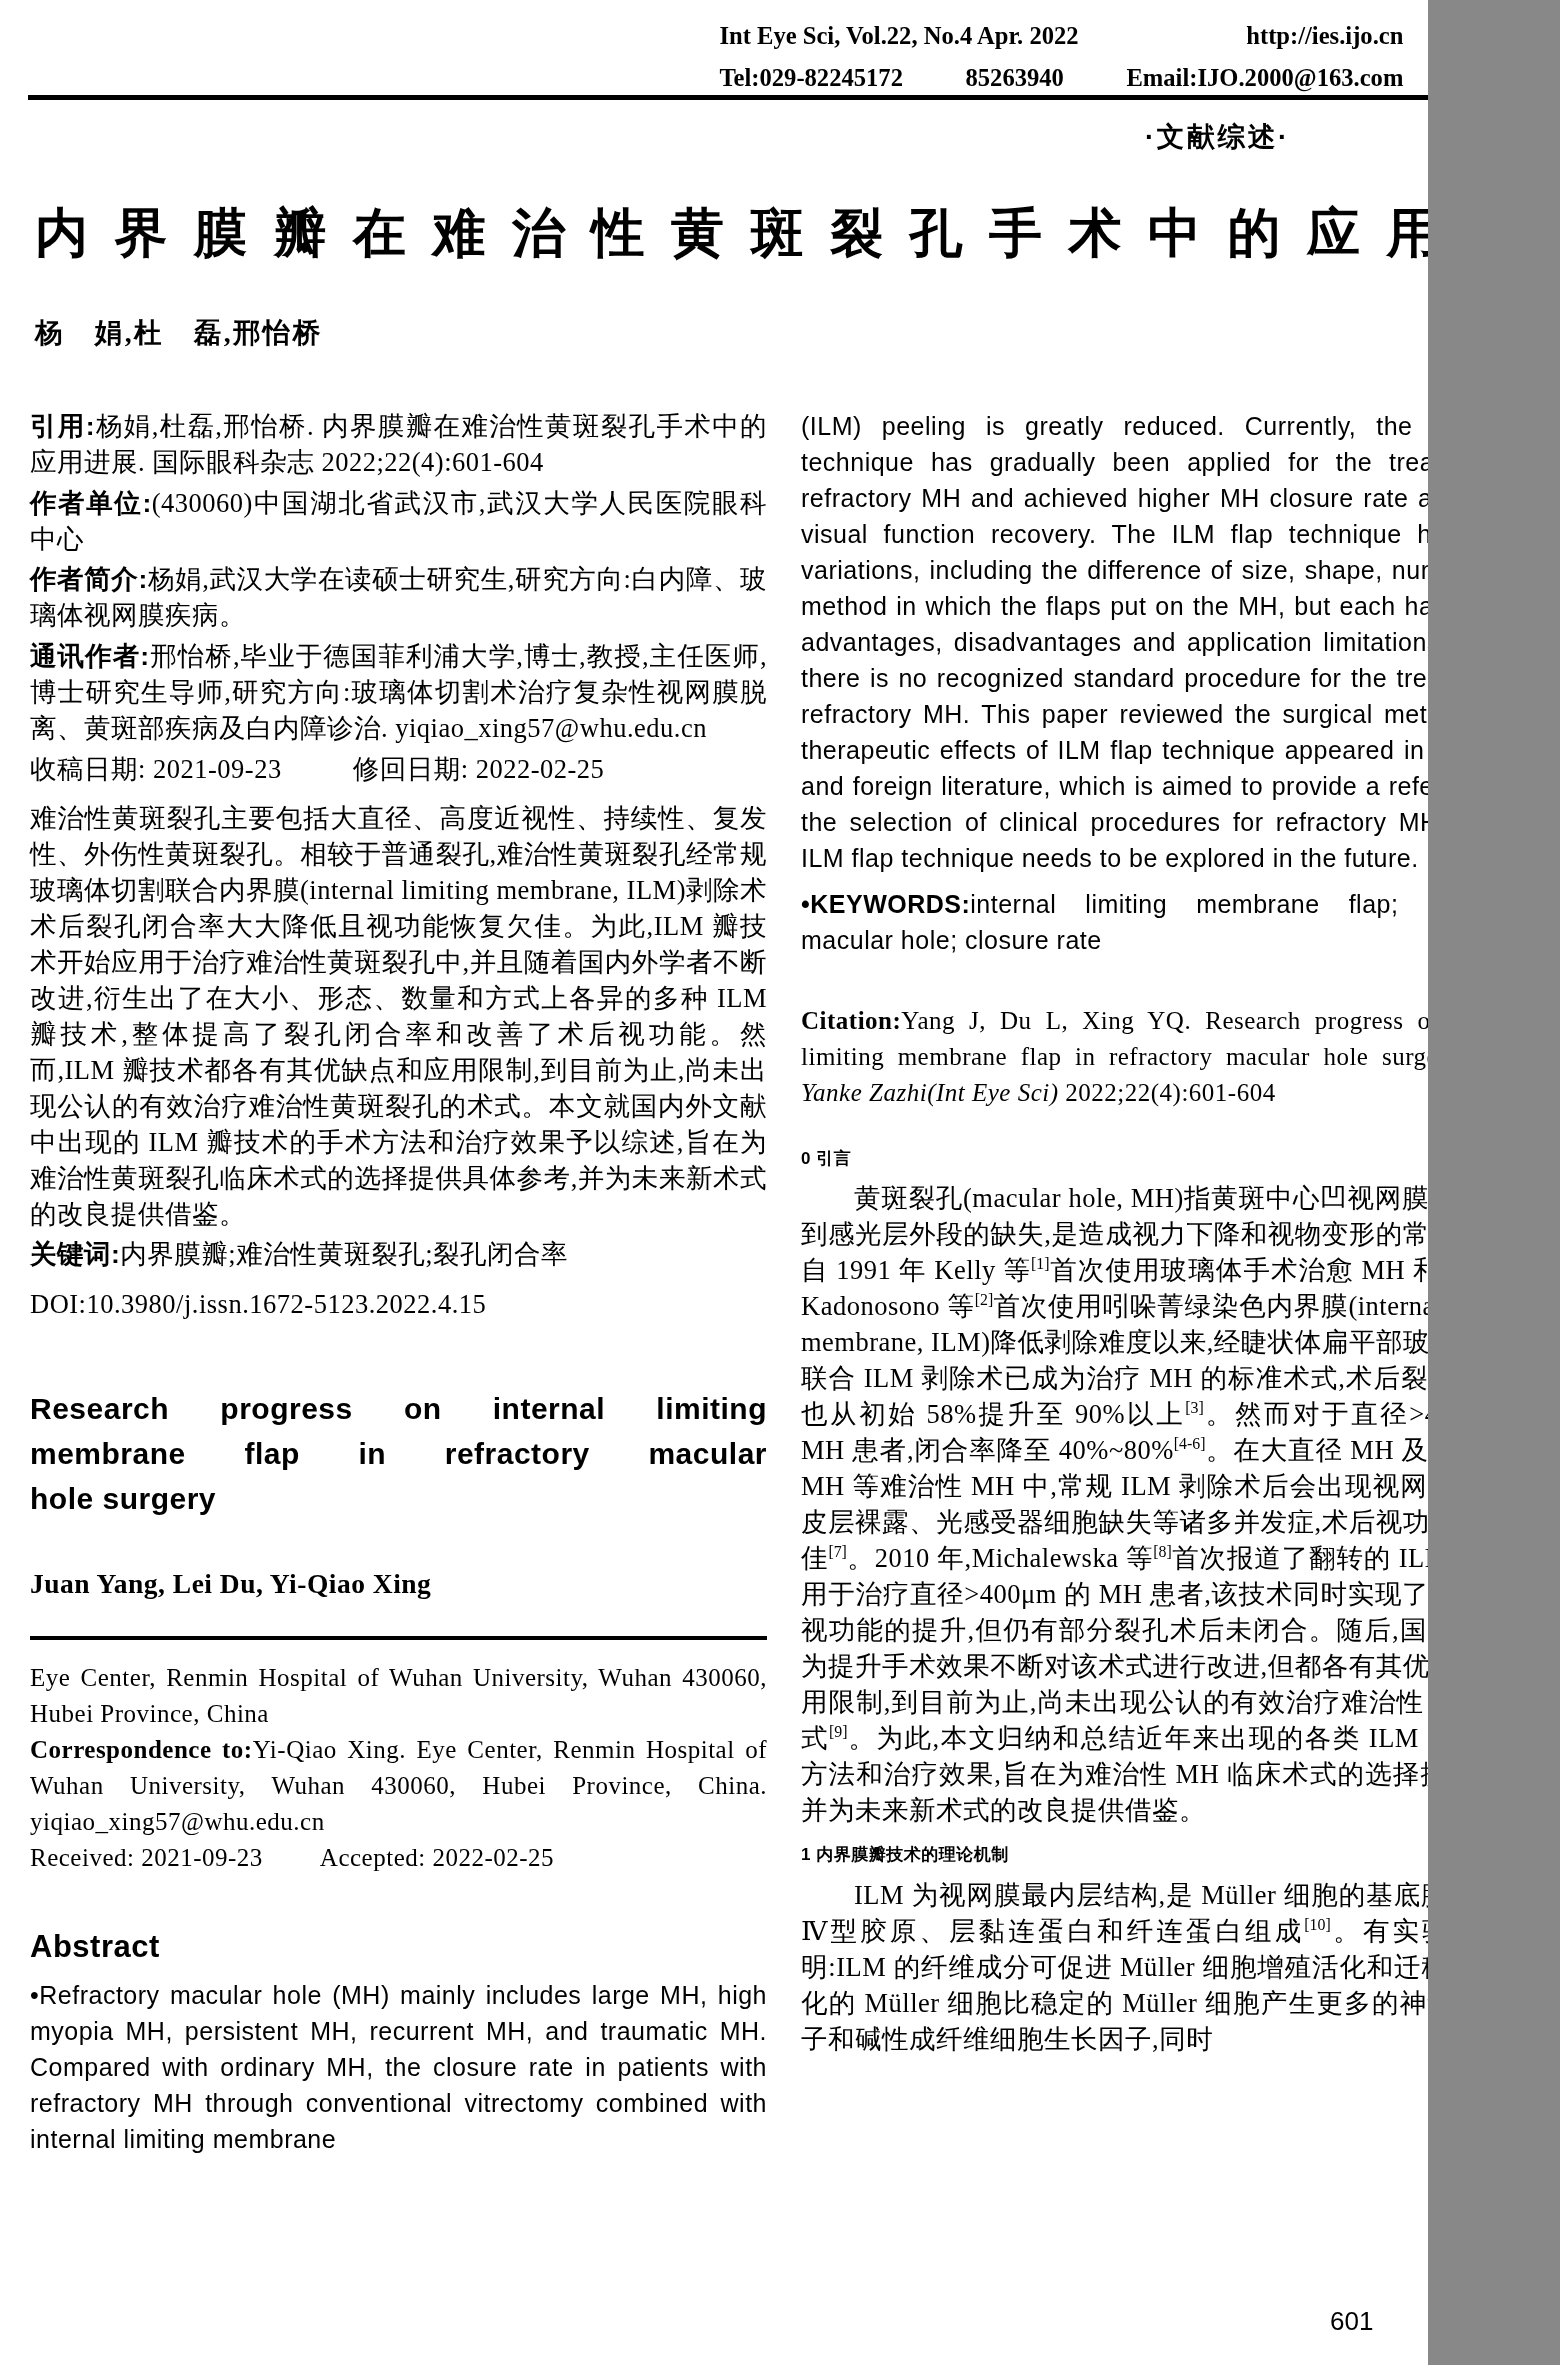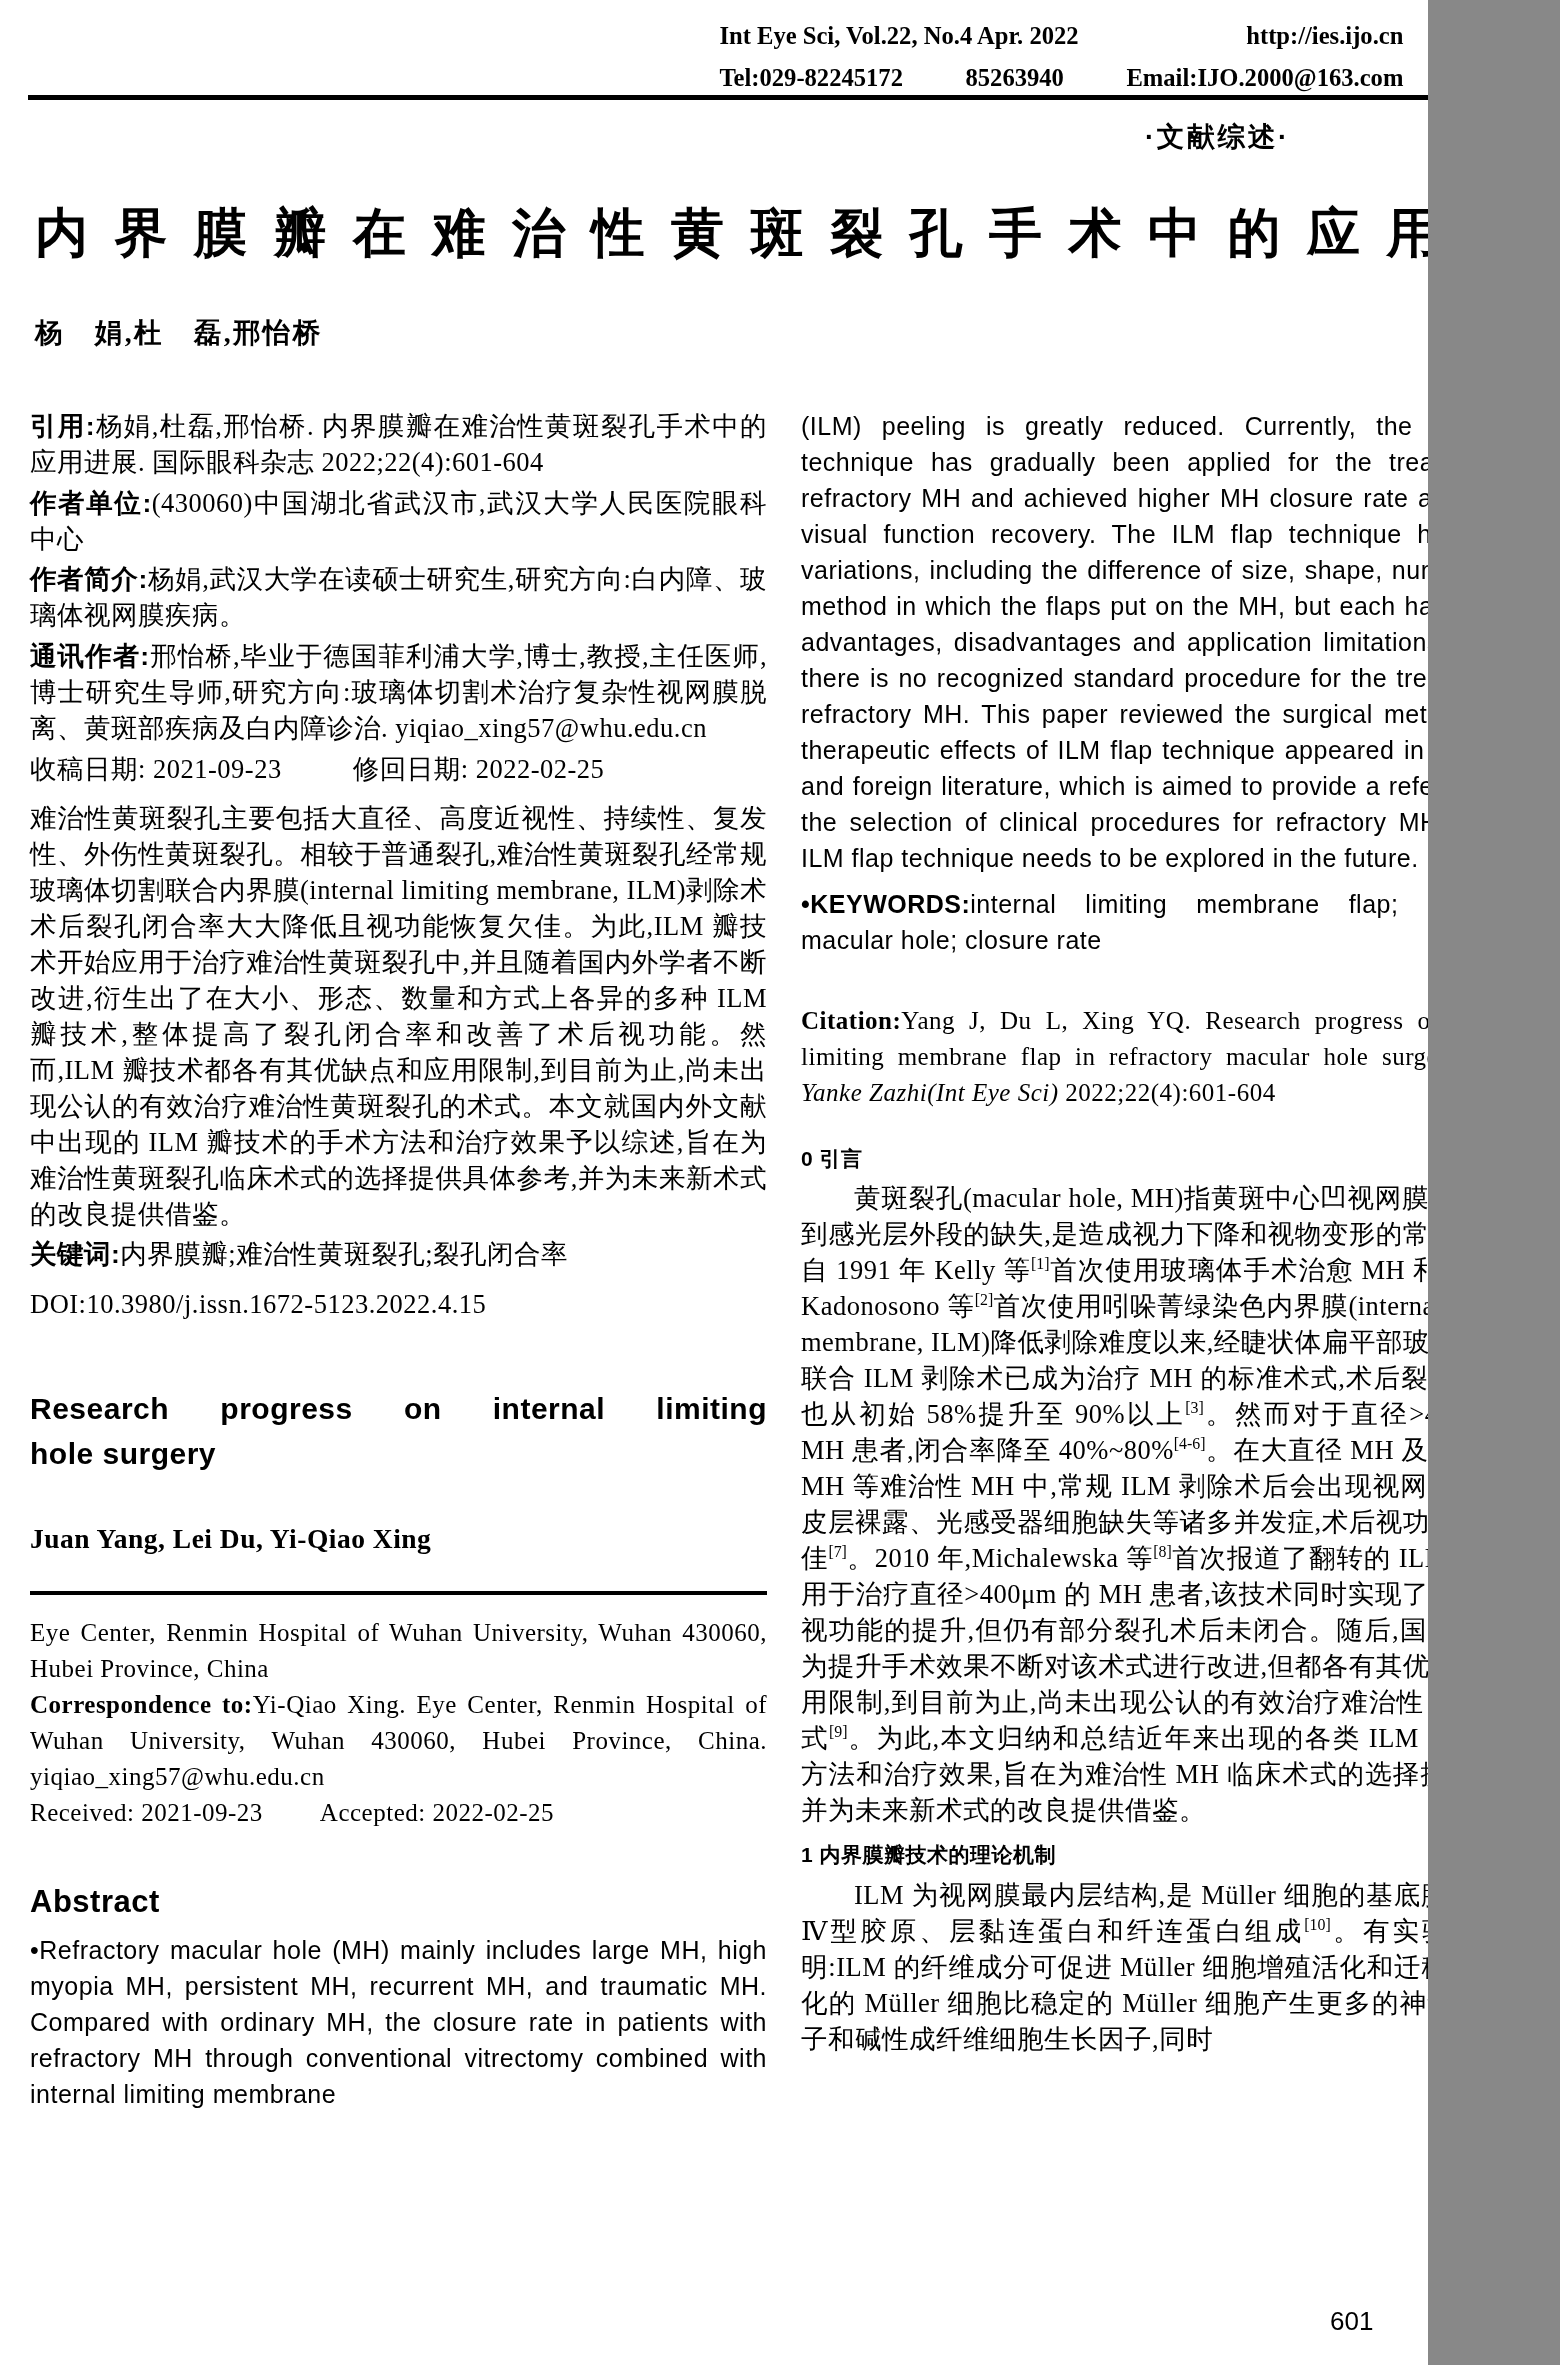--- a/index.html
+++ b/index.html
@@ -46,21 +46,21 @@
   .jline{text-align:justify;text-align-last:justify;}
   .authors-en{margin-top:45px;font-size:27.5px;font-weight:bold;letter-spacing:0.5px;}
   .col-rule{margin-top:34px;height:4.3px;background:#000;width:100%;}
   .en-meta{font-size:25px;line-height:36px;}
   .aff-en{margin-top:20px;}
   .abstract-en-heading{font-size:31px;margin-top:53px;}
   .abstract-en-text{margin-top:12.3px;font-size:25px;line-height:36px;}
 
   .keywords-en{margin-top:9.5px;font-size:25px;line-height:36px;}
   .citation-en{margin-top:45px;font-size:25px;line-height:36px;}
-  .section-heading{font-size:21px;margin-top:30px;}
+  .section-heading{font-size:17px;margin-top:30px;}
   .section-heading.tight{margin-top:8.5px;}
   .body-para{margin-top:3.8px;}
   .indent{text-indent:2em;}
   sup{font-size:0.60em;line-height:0;vertical-align:super;letter-spacing:0;}
 
   .page-number{position:absolute;top:2306px;left:1330px;font-size:26px;font-family:"Liberation Sans","DejaVu Sans",sans-serif;}
 </style>
 </head>
 <body>
 
@@ -96,20 +96,21 @@
     <p class="meta-block"><span>收稿日期: 2021-09-23</span><span class="gap">修回日期: 2022-02-25</span></p>
 
     <p class="abstract-cn-text">难治性黄斑裂孔主要包括大直径、高度近视性、持续性、复发性、外伤性黄斑裂孔。相较于普通裂孔,难治性黄斑裂孔经常规玻璃体切割联合内界膜(internal limiting membrane, ILM)剥除术术后裂孔闭合率大大降低且视功能恢复欠佳。为此,ILM 瓣技术开始应用于治疗难治性黄斑裂孔中,并且随着国内外学者不断改进,衍生出了在大小、形态、数量和方式上各异的多种 ILM 瓣技术,整体提高了裂孔闭合率和改善了术后视功能。然而,ILM 瓣技术都各有其优缺点和应用限制,到目前为止,尚未出现公认的有效治疗难治性黄斑裂孔的术式。本文就国内外文献中出现的 ILM 瓣技术的手术方法和治疗效果予以综述,旨在为难治性黄斑裂孔临床术式的选择提供具体参考,并为未来新术式的改良提供借鉴。</p>
 
     <p class="keywords-cn"><span class="hei">关键词:</span><span>内界膜瓣;难治性黄斑裂孔;裂孔闭合率</span></p>
 
     <p class="doi-line">DOI:10.3980/j.issn.1672-5123.2022.4.15</p>
 
     <div class="title-en sans">
       <div class="jline">Research progress on internal limiting</div>
+      <div class="jline">membrane flap in refractory macular</div>
       <div>hole surgery</div>
     </div>
 
     <div class="authors-en serif">Juan Yang, Lei Du, Yi-Qiao Xing</div>
 
     <div class="col-rule"></div>
 
     <p class="en-meta aff-en">Eye Center, Renmin Hospital of Wuhan University, Wuhan 430060, Hubei Province, China</p>
 
     <p class="en-meta"><span class="bold">Correspondence to:</span><span>Yi-Qiao Xing. Eye Center, Renmin Hospital of Wuhan University, Wuhan 430060, Hubei Province, China. yiqiao_xing57@whu.edu.cn</span></p>

